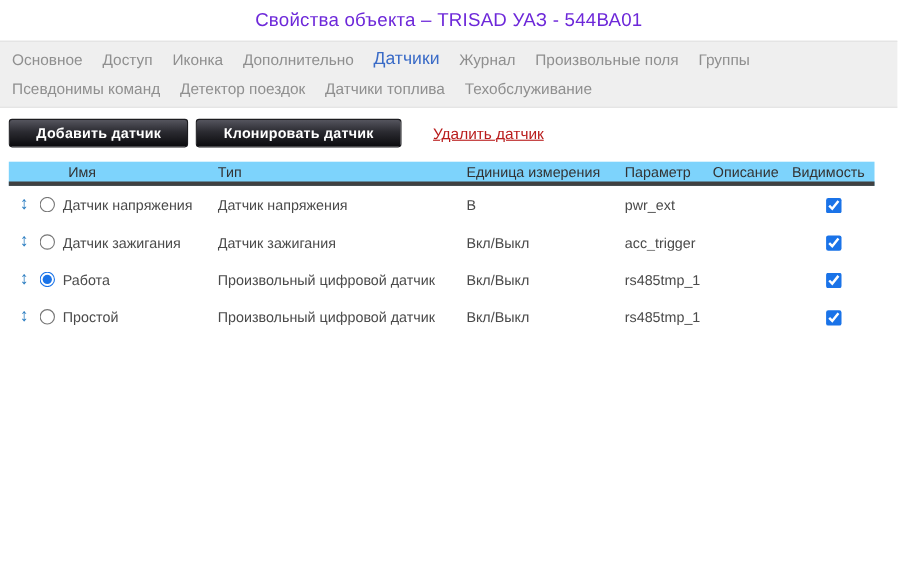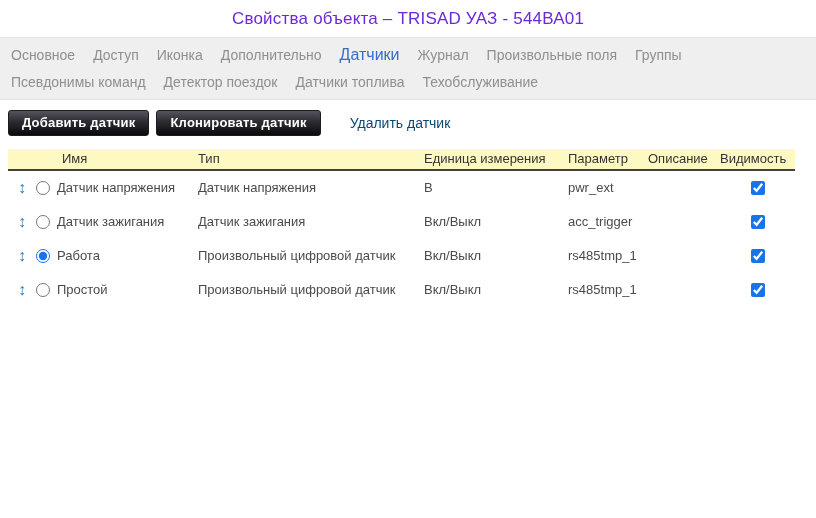--- a/index.html
+++ b/index.html
@@ -32,47 +32,48 @@
   }
   .tab.active {
     font-size: 16px;
     color: #3a6bc7;
   }
 
   .toolbar { margin: 10px 0 0 8px; height: 26px; display: flex; align-items: center; }
   .btn-dark {
     display: inline-block;
     margin-right: 7px;
-    padding: 4px 13px 5px;
+    padding: 4px 24px 5px;
     background: linear-gradient(180deg, #55555e 0%, #2b2b31 45%, #0b0b0e 100%);
     border: 1px solid #1c1c20;
     border-radius: 3px;
     color: #ffffff;
     font-size: 13px;
     font-weight: bold;
     font-family: "Liberation Sans", sans-serif;
     cursor: pointer;
     letter-spacing: 0.2px;
   }
   .link-delete {
     margin-left: 22px;
     font-size: 14px;
-    color: #0c4a6e;
+    color: #b91c1c;
+    text-decoration: underline;
     cursor: pointer;
   }
 
   .sensor-table { margin: 13px 0 0 8px; width: 787px; }
   .trow {
     display: grid;
     grid-template-columns: 28px 162px 226px 144px 80px 72px 75px;
     align-items: center;
   }
   .thead {
-    background: #fef9c3;
-    border-bottom: 2px solid #404040;
+    background: #7dd3fc;
+    border-bottom: 4px solid #404040;
     height: 22px;
     font-size: 13px;
     color: #333333;
   }
   .thead .c-name { padding-left: 26px; }
   .tbody .trow { height: 34px; font-size: 13px; color: #4a4a4a; }
 
   .c-handle { text-align: center; }
   .drag-handle {
     color: #2e7fc2;

